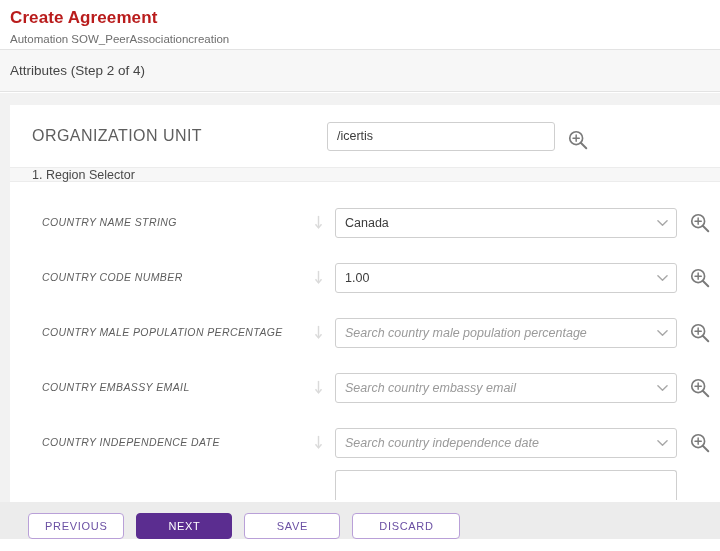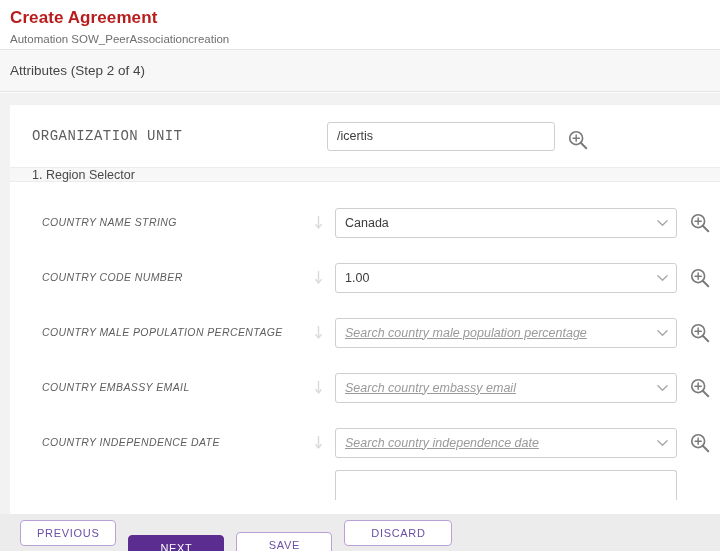--- a/index.html
+++ b/index.html
@@ -76,27 +76,26 @@
   
   .orgunit-row {
     display: flex;
     align-items: center;
     height: 62px;
     padding-left: 22px;
     box-sizing: border-box;
     background: #ffffff;
   }
   .orgunit-label {
-    font-size: 14px;
+    font-size: 16px;
     letter-spacing: .45px;
     color: #5e5e5e;
     text-transform: uppercase;
     width: 295px;
     flex: none;
-    font-family: Liberation Mono, monospace;
   }
   .orgunit-field-wrap {
     display: flex;
     align-items: flex-end;
   }
   .text-input {
     width: 228px;
     height: 29px;
     border: 1px solid #cfcfcf;
     border-radius: 3px;
@@ -183,21 +182,20 @@
     display: flex;
     align-items: center;
     outline: none;
     -webkit-appearance: none;
     appearance: none;
     cursor: pointer;
   }
   .fake-select.placeholder {
     color: #9a9a9a;
     font-style: italic;
-    text-decoration: underline;
   }
   .chevron-down-icon {
     position: absolute;
     right: 9px;
     top: 50%;
     margin-top: -4px;
     width: 11px;
     height: 8px;
     pointer-events: none;
     display: block;
@@ -221,26 +219,26 @@
     border-radius: 3px 3px 0 0;
     background: #fff;
     box-sizing: border-box;
   }
 
   
   .footer-bar {
     position: absolute;
     left: 0;
     right: 0;
-    bottom: 0;
+    bottom: 12px;
     height: 37px;
     background: #ececec;
     display: flex;
-    align-items: center;
-    padding-left: 20px;
+    align-items: flex-end;
+    padding-left: 28px;
     box-sizing: border-box;
   }
   .btn {
     height: 26px;
     min-width: 62px;
     border-radius: 4px;
     font-family: "Liberation Sans", sans-serif;
     font-size: 11px;
     letter-spacing: .7px;
     display: inline-flex;

